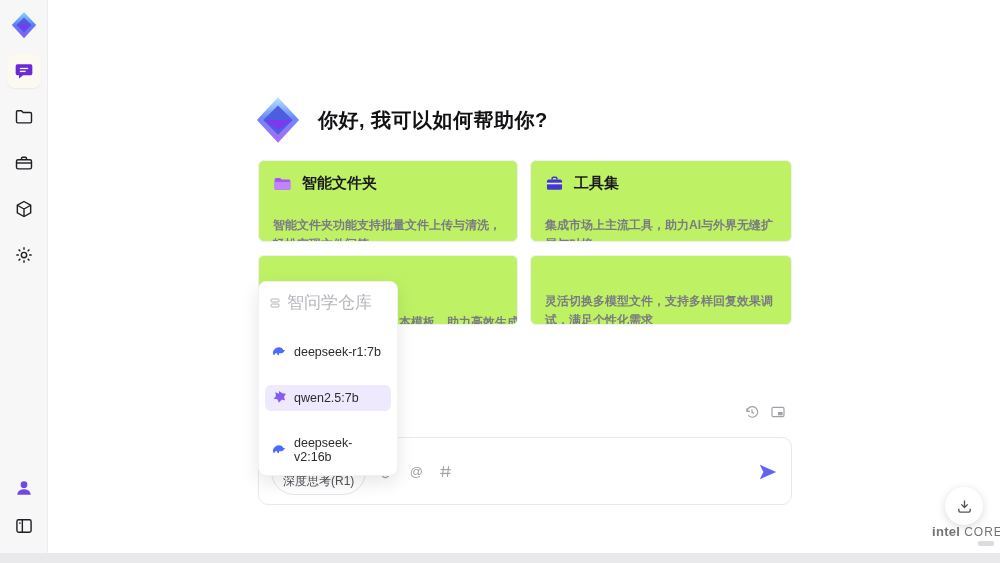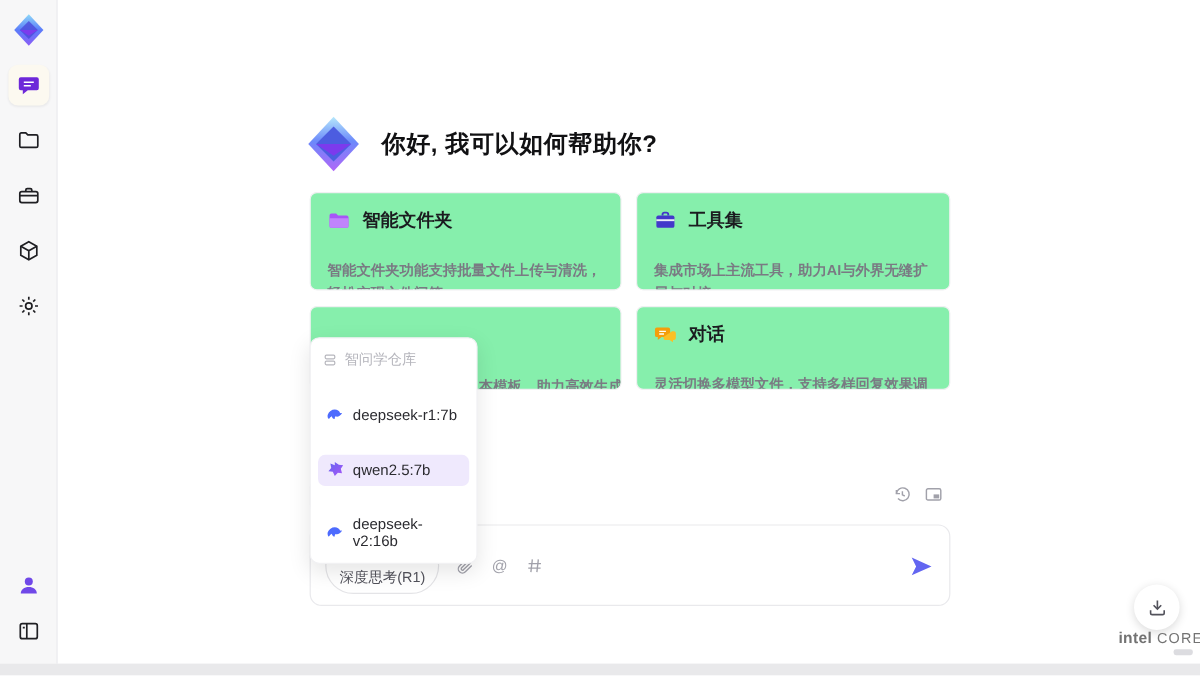--- a/index.html
+++ b/index.html
@@ -20,32 +20,32 @@
   .nav-bottom { margin-bottom:10px; }
 
   
   .bottom-strip { position:absolute; left:0; top:553px; width:1000px; height:10px; background:#e9e9eb; }
   .hero { position:absolute; left:252px; top:94px; display:flex; align-items:center; gap:14px; }
   .hero-logo { width:52px; height:52px; }
   .hero-title { font-size:20px; font-weight:700; color:#111113; letter-spacing:.5px; }
 
   .cards { position:absolute; left:258px; top:160px; width:534px; display:grid;
     grid-template-columns:260px 262px; grid-template-rows:82px 70px; gap:13px 12px; }
-  .card { background:#86efac; border:1px solid #f0f0f2; border-radius:6px; padding:13px 14px; position:relative; overflow:hidden; cursor:pointer; }
+  .card { background:#bef264; border:1px solid #f0f0f2; border-radius:6px; padding:13px 14px; position:relative; overflow:hidden; cursor:pointer; }
   .card-head { display:flex; align-items:center; gap:10px; }
   .card-title { font-size:15px; font-weight:700; color:#1b1b1f; }
   .card-desc { margin-top:23px; font-size:12px; line-height:1.55; color:#7a7a83;font-weight:bold; }
   .card-desc.fragment { position:absolute; left:140px; top:34px; white-space:nowrap; }
 
   
   .dropdown { position:absolute; left:258px; top:281px; width:140px; background:#fff;
     border:1px solid #f1f1f3; border-radius:8px; padding:6px;
     box-shadow:0 6px 18px rgba(0,0,0,.10); z-index:5; }
   .dd-header { display:flex; align-items:center; gap:6px; padding:3px 4px 5px 4px;
-    font-size:12px; color:#b6b6bd; }
+    font-size:17px; color:#b6b6bd; }
   .dd-item { display:flex; align-items:center; gap:7px; padding:5px 6px; border-radius:6px;
     font-size:12.5px; color:#2b2b30; margin-top:20px; cursor:pointer; }
   .dd-item.selected { background:#efe9fd; }
   .dd-item svg { flex:0 0 auto; }
 
   
   .model-btn { position:absolute; left:258px; top:400px; height:26px; display:inline-flex;
     align-items:center; gap:7px; background:#f4f4f5; border-radius:6px; padding:0 10px;
     font-size:12.5px; color:#3f3f46; cursor:pointer; }
   .util-icons { position:absolute; left:744px; top:404px; display:flex; gap:10px; align-items:center; }
@@ -189,29 +189,20 @@
         <span class="card-title">工具集</span>
       </div>
       <div class="card-desc">集成市场上主流工具，助力AI与外界无缝扩展与对接</div>
     </div>
 
     <div class="card">
       <div class="card-desc fragment">本模板，助力高效生成多</div>
     </div>
 
     <div class="card">
-      <div class="card-head">
-        <svg width="19" height="19" viewBox="0 0 24 24">
-          <path d="M3 5h12a2 2 0 0 1 2 2v6a2 2 0 0 1-2 2H8l-4 3v-3H3a2 2 0 0 1-2-2V7a2 2 0 0 1 2-2z" fill="#f59e0b"></path>
-          <path d="M19 9h2a2 2 0 0 1 2 2v5a2 2 0 0 1-2 2h-1v2.5L16.5 18H12a2 2 0 0 1-2-2v-1" fill="#fbbf24"></path>
-          <line x1="5.5" y1="9" x2="12.5" y2="9" stroke="#fff" stroke-width="1.4"></line>
-          <line x1="5.5" y1="11.8" x2="10.5" y2="11.8" stroke="#fff" stroke-width="1.4"></line>
-        </svg>
-        <span class="card-title">对话</span>
-      </div>
       <div class="card-desc">灵活切换多模型文件，支持多样回复效果调试，满足个性化需求</div>
     </div>
   </div>
 
   <div class="dropdown">
     <div class="dd-header">
       <svg width="12" height="12" viewBox="0 0 24 24" fill="none" stroke="#b6b6bd" stroke-width="2">
         <rect x="4" y="4" width="16" height="6" rx="2"></rect>
           <rect x="4" y="14" width="16" height="6" rx="2"></rect>
       </svg>

